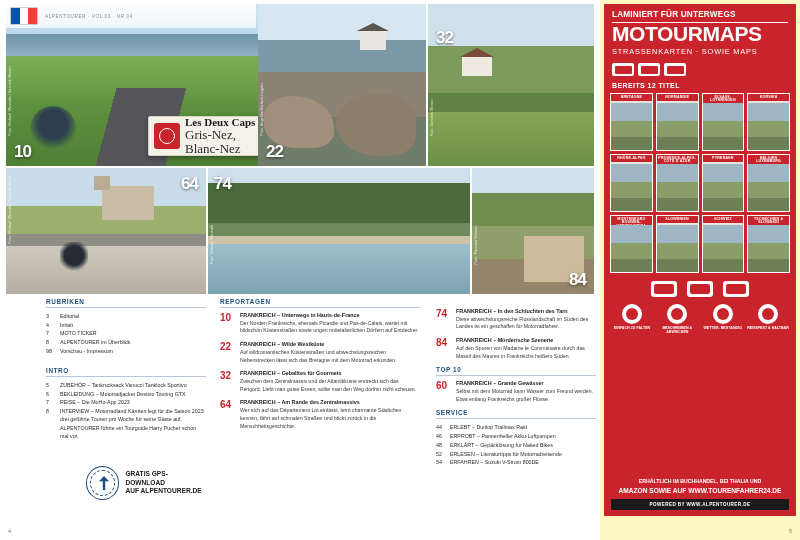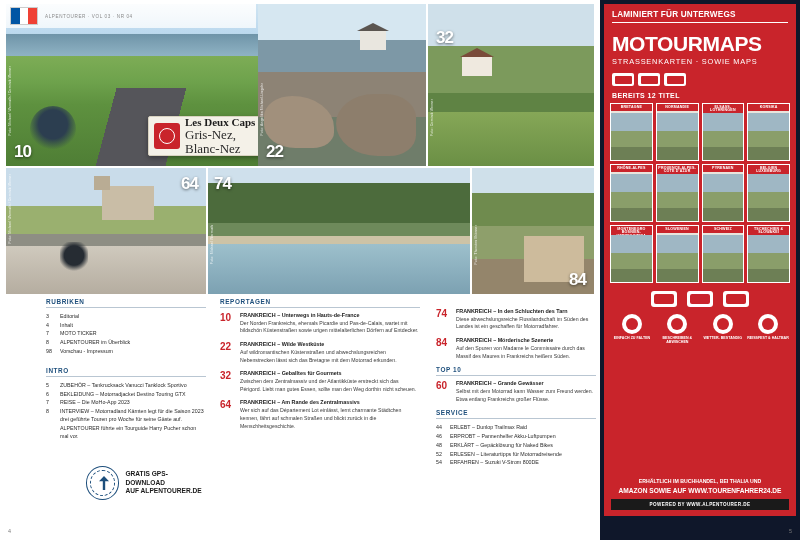--- a/index.html
+++ b/index.html
@@ -4,21 +4,21 @@
 <style>
   * { box-sizing: border-box; margin: 0; padding: 0; }
   body {
     width: 800px; height: 540px;
     font-family: "Liberation Sans", sans-serif;
     background: #ffffff;
     overflow: hidden;
   }
   .spread { position: relative; width: 800px; height: 540px; display: flex; }
   .page-left { position: relative; width: 600px; height: 540px; background: #fff; }
-  .page-right { position: relative; width: 200px; height: 540px; background: #0f172a; }
+  .page-right { position: relative; width: 200px; height: 540px; background: #fef9c3; }
 
   
   .photo-grid { position: absolute; left: 6px; top: 4px; width: 588px; height: 290px; }
   .ph { position: absolute; overflow: hidden; }
   .ph .num {
     position: absolute; color: #fff; font-weight: bold; letter-spacing: -1px;
     text-shadow: 0 1px 3px rgba(0,0,0,.55);
     font-family: "Liberation Sans", sans-serif;
   }
   .credit {
@@ -123,21 +123,21 @@
   .gps .seal::before { content: ""; position: absolute; inset: 3px; border-radius: 50%; border: .7px dashed #1e4f7c; }
   .gps .seal::after { content: ""; position: absolute; left: 12px; top: 9px; width: 10px; height: 14px; background: #1e4f7c;
     clip-path: polygon(50% 0%, 100% 38%, 62% 38%, 62% 100%, 38% 100%, 38% 38%, 0% 38%); }
   .gps .g1 { font-size: 6.6px; font-weight: bold; color: #1a1a1a; line-height: 1.35; }
   .gps .g2 { font-size: 6.6px; font-weight: bold; color: #1a1a1a; line-height: 1.35; }
 
   
   .ad { position: absolute; left: 4px; top: 4px; width: 192px; height: 512px; background: #c9242b; overflow: hidden; }
   .ad-head { padding: 6px 8px 0 8px; }
   .ad-strap { font-size: 8.2px; font-weight: bold; color: #fff; letter-spacing: .2px; border-bottom: 1.5px solid #fff; padding-bottom: 3px; }
-  .ad-title { font-size: 21px; font-weight: bold; color: #fff; letter-spacing: -.4px; margin-top: 10px; line-height: 1; }
+  .ad-title { font-size: 21px; font-weight: bold; color: #fff; letter-spacing: -.4px; margin-top: 0; line-height: 1; }
   .ad-sub { font-size: 7.4px; color: #fff; letter-spacing: .8px; margin-top: 3px; }
   .ad-icons { display: flex; gap: 4px; margin-top: 7px; align-items: center; }
   .ad-icons .ic { width: 22px; height: 13px; background: #fff; border-radius: 2px; position: relative; }
   .ad-icons .ic.red { background: #fff; }
   .ad-icons .ic::after { content:""; position:absolute; inset: 2.5px; background:#c9242b; border-radius: 1px; }
   .ad-count { font-size: 7px; font-weight: bold; color: #fff; margin: 6px 0 4px 0; letter-spacing: .4px; }
 
   .maps { display: grid; grid-template-columns: repeat(4, 1fr); gap: 3px; padding: 0 6px; }
   .mapcard { height: 58px; background: #e9e4dc; position: relative; overflow: hidden; border: .5px solid #fff; }
   .mapcard .cap { position: absolute; left: 0; top: 0; width: 100%; background: #c9242b; color: #fff;

